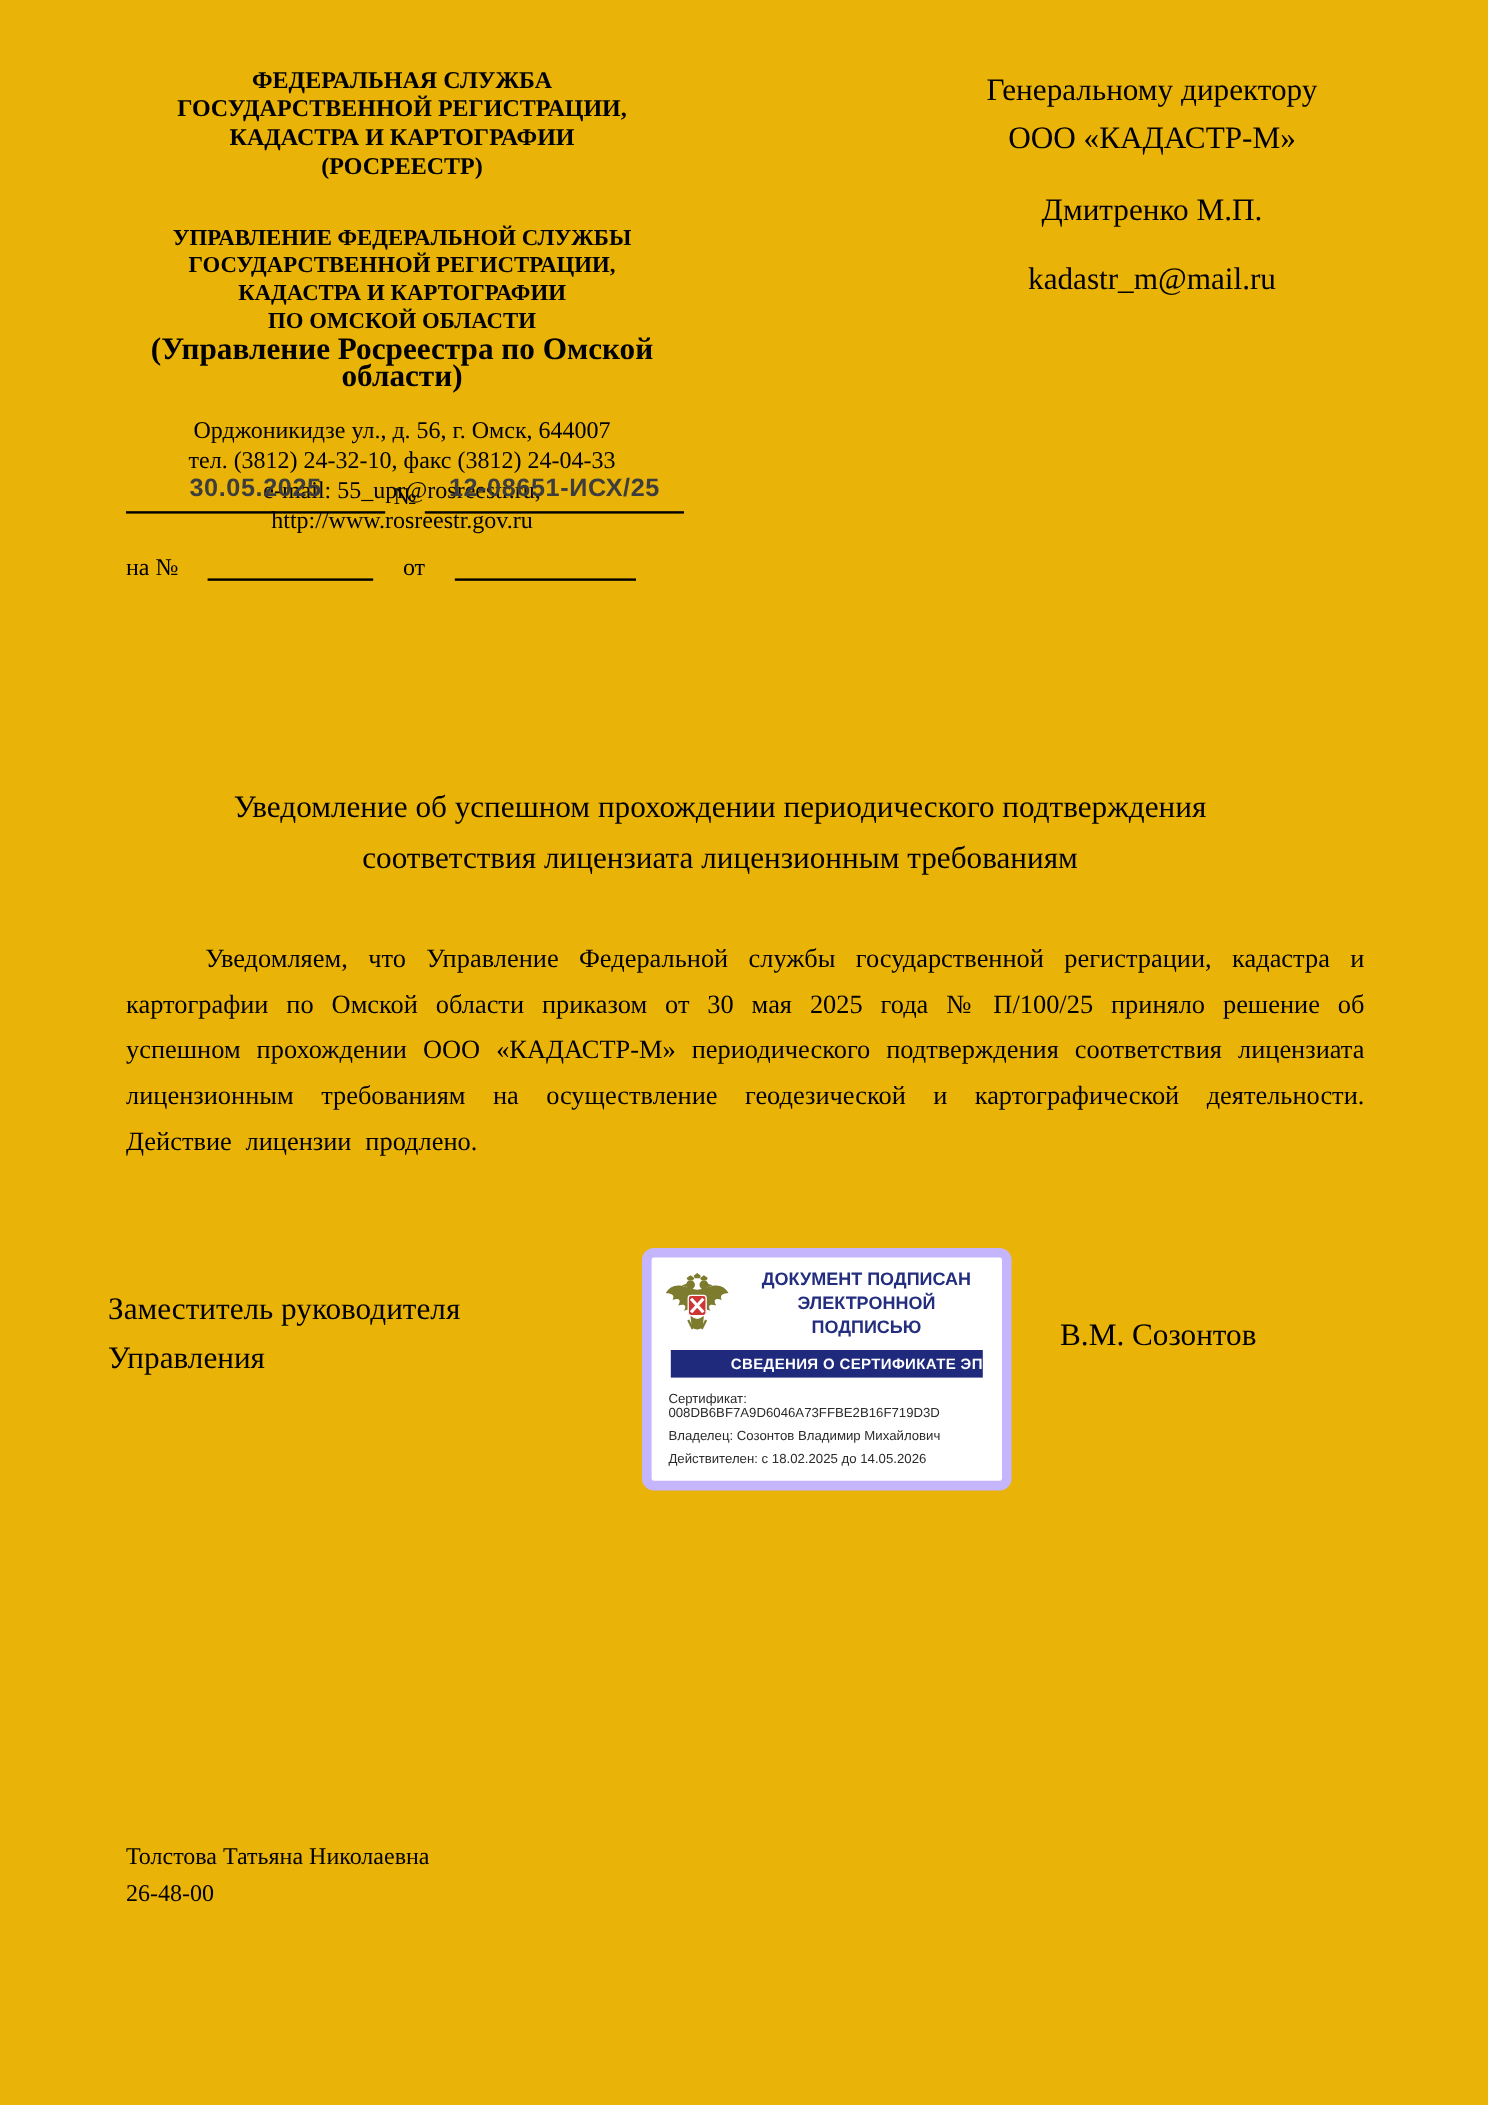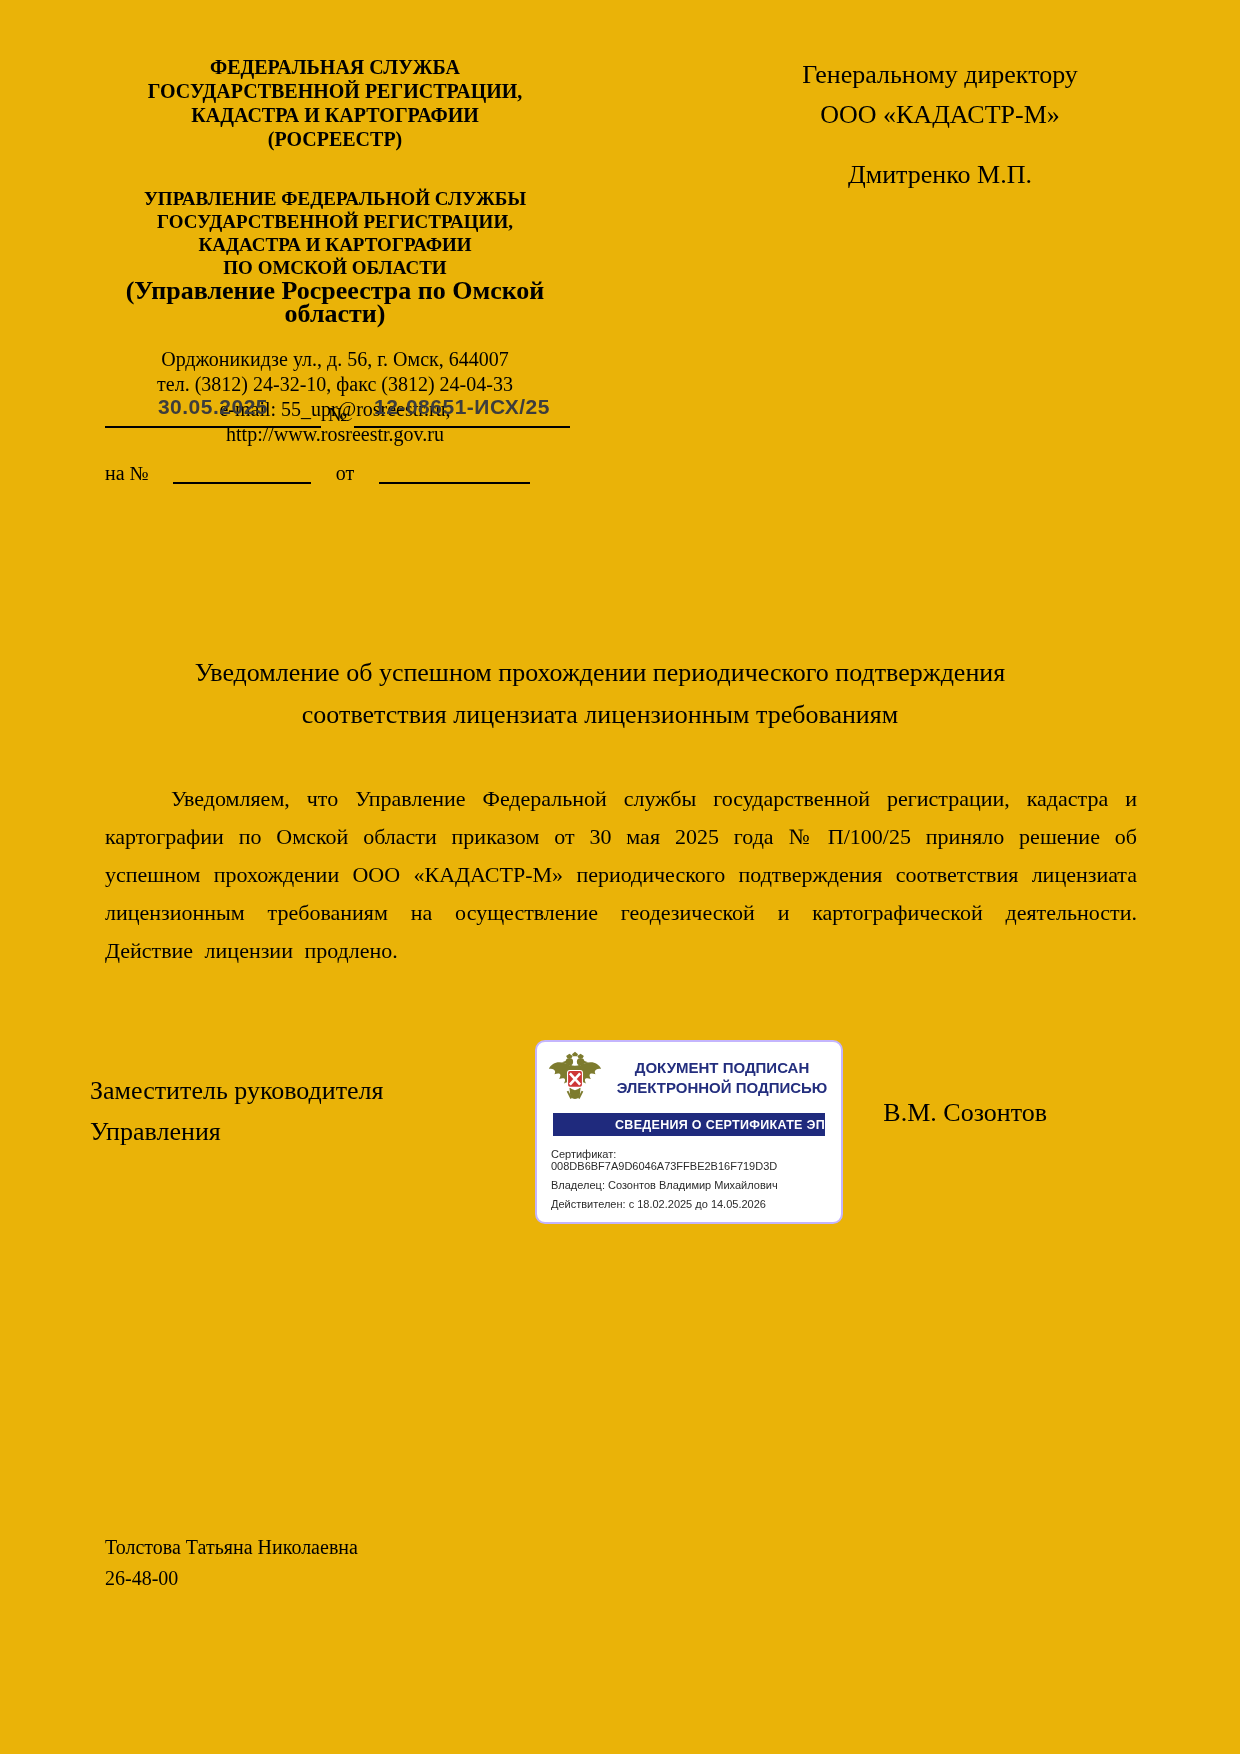--- a/index.html
+++ b/index.html
@@ -20,34 +20,34 @@
   .req-col { flex:1; display:flex; flex-direction:column; align-items:center; }
   .stamp-value { font-family:"Liberation Sans", sans-serif; font-weight:bold; font-size:21px; color:#3d3d3d; letter-spacing:0.5px; margin-bottom:7px; white-space:nowrap; }
   .uline { width:100%; border-bottom:2px solid #000; height:0; }
   .req-no { font-size:20px; padding:0 7px 2px 7px; }
   .req-row2 { position:absolute; left:105px; top:462px; width:425px; display:flex; align-items:flex-end; font-size:20px; }
   .req-row2 .lbl { padding:0 0 1px 0; white-space:nowrap; }
   .req-row2 .gap { width:26px; }
   .req-row2 .line-a { width:146px; border-bottom:2px solid #000; height:0; margin-bottom:2px; }
   .req-row2 .line-b { width:160px; border-bottom:2px solid #000; height:0; margin-bottom:2px; }
   
-  .header-right { position:absolute; left:720px; top:55px; width:440px; text-align:center; font-size:26px; line-height:40px; }
+  .header-right { position:absolute; left:740px; top:55px; width:440px; text-align:center; font-size:26px; line-height:40px; }
   .rcp-name { margin-top:20px; }
   .rcp-email { margin-top:18px; }
   
   .subject { position:absolute; left:70px; top:652px; width:1060px; text-align:center; font-size:26px; line-height:42px; white-space:pre-line; }
   
   .body-par { position:absolute; left:105px; top:780px; width:1032px; font-size:22px; line-height:38px; text-align:justify; text-indent:66px; word-spacing:6px; }
   
   .sig-position { position:absolute; left:90px; top:1070px; font-size:26px; line-height:41px; white-space:pre-line; }
   .sig-name { position:absolute; left:817px; top:1098px; width:230px; text-align:right; font-size:26px; }
   
   .stamp {
     position:absolute; left:535px; top:1040px; width:308px; box-sizing:border-box;
-    border:2px solid #c4b5fd; border-radius:10px; background:#fff;
+    border:8px solid #c4b5fd; border-radius:10px; background:#fff;
     padding:9px 10px 12px 10px;
     font-family:"Liberation Sans", sans-serif;
   }
   .stamp-top { display:flex; align-items:center; gap:10px; }
   .eagle { width:56px; height:54px; flex:0 0 auto; }
   .stamp-title { flex:1; text-align:center; color:#232e7e; font-size:15px; font-weight:bold; line-height:20px; white-space:pre-line; }
   .stamp-bar {
     margin:8px 6px 12px 6px; background:#1f2a7d; color:#fff; text-align:right;
     font-size:12.5px; font-weight:bold; letter-spacing:0.3px; padding:5px 0 4px 16px;
   }
@@ -98,20 +98,21 @@
     <span class="gap"></span>
     <span class="lbl">от</span>
     <span class="gap"></span>
     <span class="line-b"></span>
   </div>
 
   <div class="header-right">
     <div style="white-space:pre-line">Генеральному директору
 ООО «КАДАСТР-М»</div>
     <div class="rcp-name">Дмитренко М.П.</div>
+    <div class="rcp-email">kadastr_m@mail.ru</div>
   </div>
 
   <div class="subject">Уведомление об успешном прохождении периодического подтверждения
 соответствия лицензиата лицензионным требованиям</div>
 
   <div class="body-par">Уведомляем, что Управление Федеральной службы государственной регистрации, кадастра и картографии по Омской области приказом от 30 мая 2025 года № П/100/25 приняло решение об успешном прохождении ООО «КАДАСТР-М» периодического подтверждения соответствия лицензиата лицензионным требованиям на осуществление геодезической и картографической деятельности. Действие лицензии продлено.</div>
 
   <div class="sig-position">Заместитель руководителя
 Управления</div>
   <div class="sig-name">В.М. Созонтов</div>

